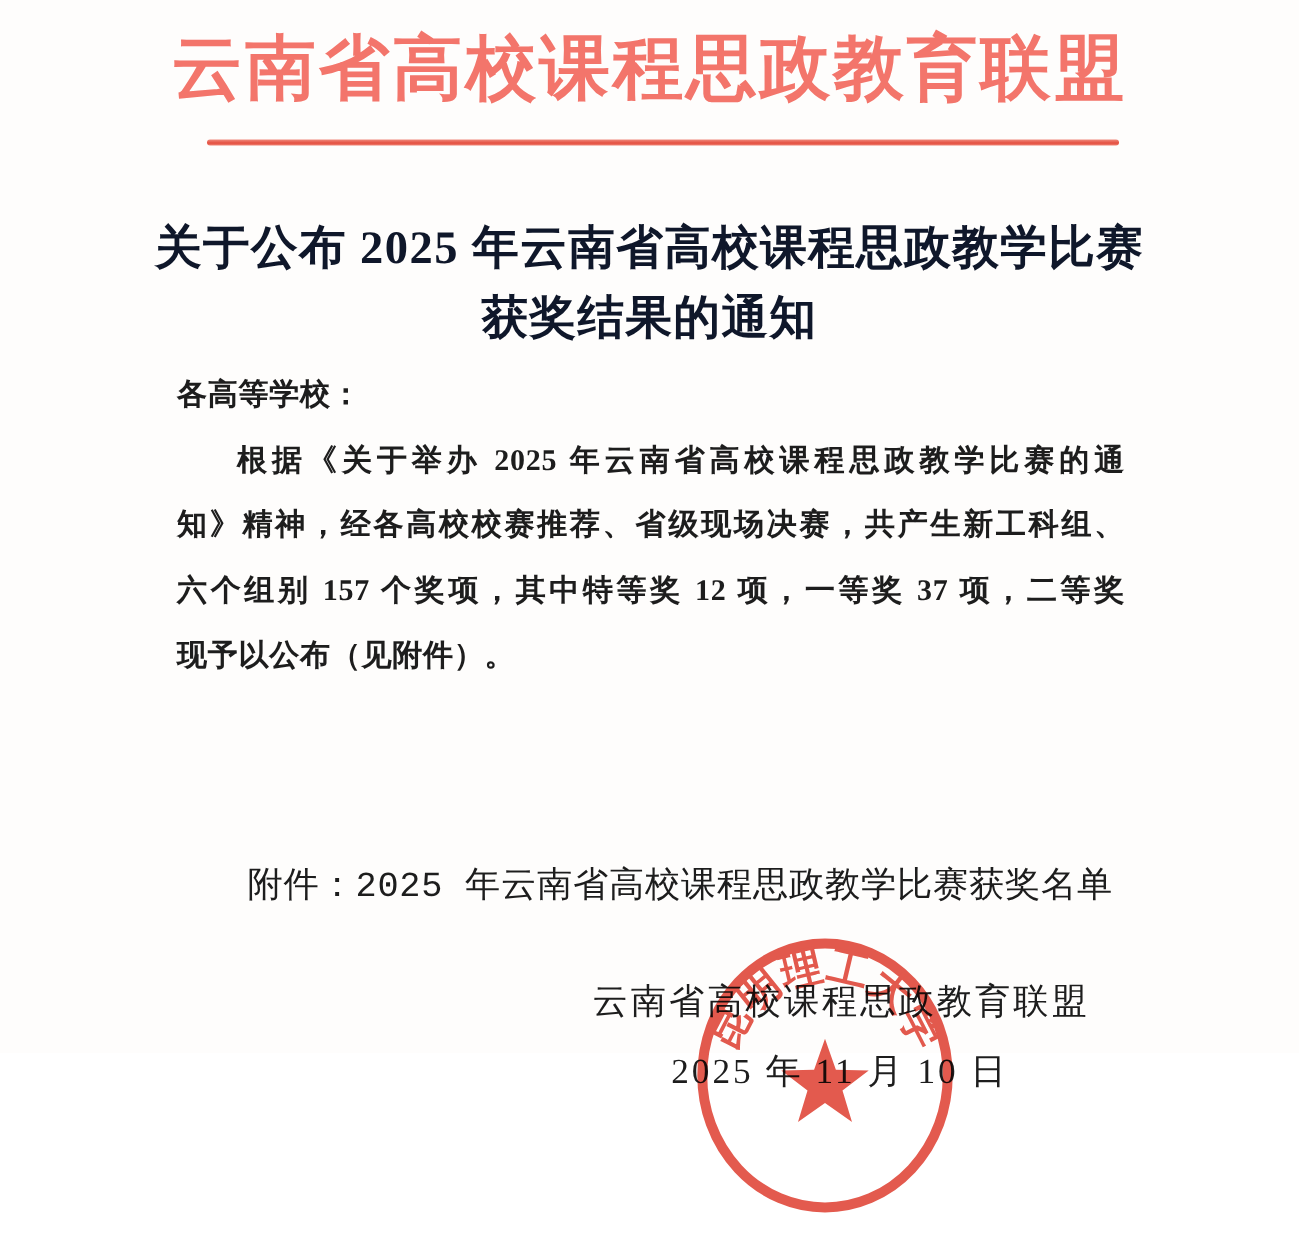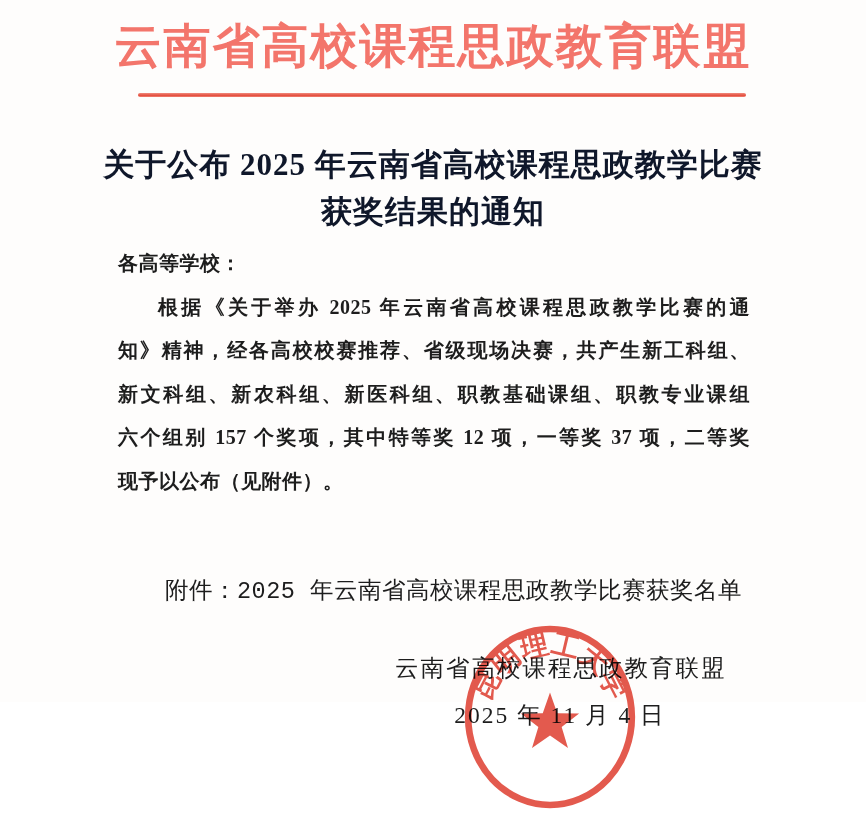--- a/index.html
+++ b/index.html
@@ -94,30 +94,29 @@
 
   <div class="doc-title">
     <div>关于公布 2025 年云南省高校课程思政教学比赛</div>
     <div>获奖结果的通知</div>
   </div>
 
   <div class="doc-body">
     <div class="salutation">各高等学校：</div>
     <div class="para-line first">根据《关于举办 2025 年云南省高校课程思政教学比赛的通</div>
     <div class="para-line">知》精神，经各高校校赛推荐、省级现场决赛，共产生新工科组、</div>
-    <div class="para-line">新文科组、新农科组、新医科组、职教基础课组、职教专业课组</div>
     <div class="para-line">六个组别 157 个奖项，其中特等奖 12 项，一等奖 37 项，二等奖</div>
     <div class="para-line last">现予以公布（见附件）。</div>
   </div>
 
   <div class="attachment-line">附件：2025 年云南省高校课程思政教学比赛获奖名单</div>
 
   <div class="signature-block">
     <div class="sig-line">云南省高校课程思政教育联盟</div>
-    <div class="sig-line">2025 年 11 月 4 日</div>
+    <div class="sig-line">2025 年 11 月 10 日</div>
   </div>
 
   <div class="seal">
     <svg viewBox="0 0 176 184" xmlns="http://www.w3.org/2000/svg">
       <ellipse cx="88" cy="92" rx="80" ry="86" fill="none" stroke="#dd3526" stroke-width="6.5"></ellipse>
       <path id="sealArc" d="M 26,96 A 62,66 0 1 1 150,96" fill="none"></path>
       <text font-size="27" fill="#dd3526" font-weight="bold" font-family="'Liberation Serif', serif">
         <textPath href="#sealArc" startOffset="50%" text-anchor="middle">昆明理工大学</textPath>
       </text>
       <polygon points="88,68 95.1,88.3 116.5,88.7 99.4,101.7 105.6,122.3 88,110 70.4,122.3 76.6,101.7 59.5,88.7 80.9,88.3" fill="#dd3526"></polygon>

